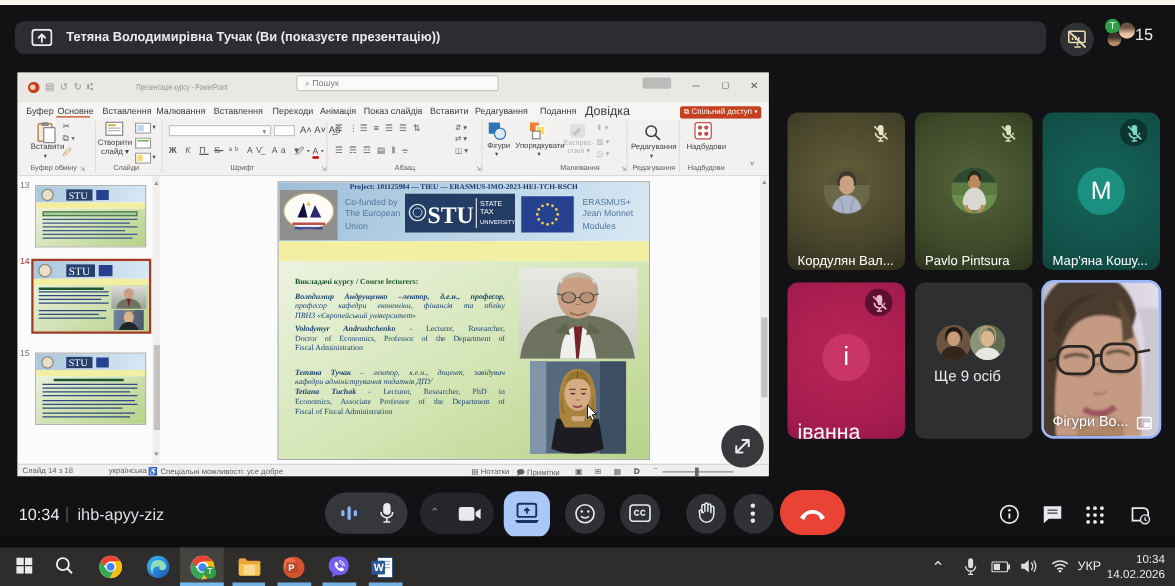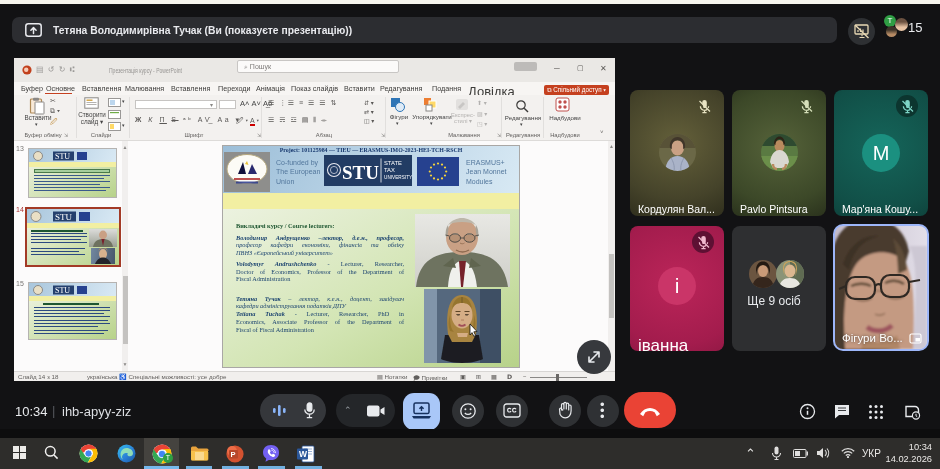--- a/index.html
+++ b/index.html
@@ -73,21 +73,21 @@
  <div class="abs" style="left:31px;top:34.5px;width:27px;height:1.6px;background:#c5401f"></div>
  <div class="abs" style="left:68px;top:26px;font-size:7.2px;color:#3c3b39">Вставлення</div>
  <div class="abs" style="left:111px;top:26px;font-size:7.2px;color:#3c3b39">Малювання</div>
  <div class="abs" style="left:157px;top:26px;font-size:7.2px;color:#3c3b39">Вставлення</div>
  <div class="abs" style="left:204px;top:26px;font-size:7.2px;color:#3c3b39">Переходи</div>
  <div class="abs" style="left:242px;top:26px;font-size:7.2px;color:#3c3b39">Анімація</div>
  <div class="abs" style="left:277px;top:26px;font-size:7.2px;color:#3c3b39">Показ слайдів</div>
  <div class="abs" style="left:330px;top:26px;font-size:7.2px;color:#3c3b39">Вставити</div>
  <div class="abs" style="left:366px;top:26px;font-size:7.2px;color:#3c3b39">Редагування</div>
  <div class="abs" style="left:418px;top:26px;font-size:7.2px;color:#3c3b39">Подання</div>
- <div class="abs" style="left:454px;top:26px;font-size:13px;color:#3c3b39">Довідка</div>
+ <div class="abs" style="left:454px;top:26px;font-size:10px;color:#3c3b39">Довідка</div>
  <div class="abs" style="left:530px;top:26.5px;width:65px;height:10px;background:#c5401f;border-radius:2px;color:#fff;font-size:6.3px;text-align:center;line-height:10px">⧉ Спільний доступ ▾</div>
 
  <div class="abs" style="left:0;top:37px;width:601px;height:46px;background:#f3f1ef;border-bottom:1px solid #dddbd9"></div>
 
  <div class="abs" style="left:62px;top:39px;width:1px;height:41px;background:#e1dfdd"></div>
  <div class="abs" style="left:115px;top:39px;width:1px;height:41px;background:#e1dfdd"></div>
  <div class="abs" style="left:247px;top:39px;width:1px;height:41px;background:#e1dfdd"></div>
  <div class="abs" style="left:371px;top:39px;width:1px;height:41px;background:#e1dfdd"></div>
  <div class="abs" style="left:487px;top:39px;width:1px;height:41px;background:#e1dfdd"></div>
  <div class="abs" style="left:529px;top:39px;width:1px;height:41px;background:#e1dfdd"></div>

